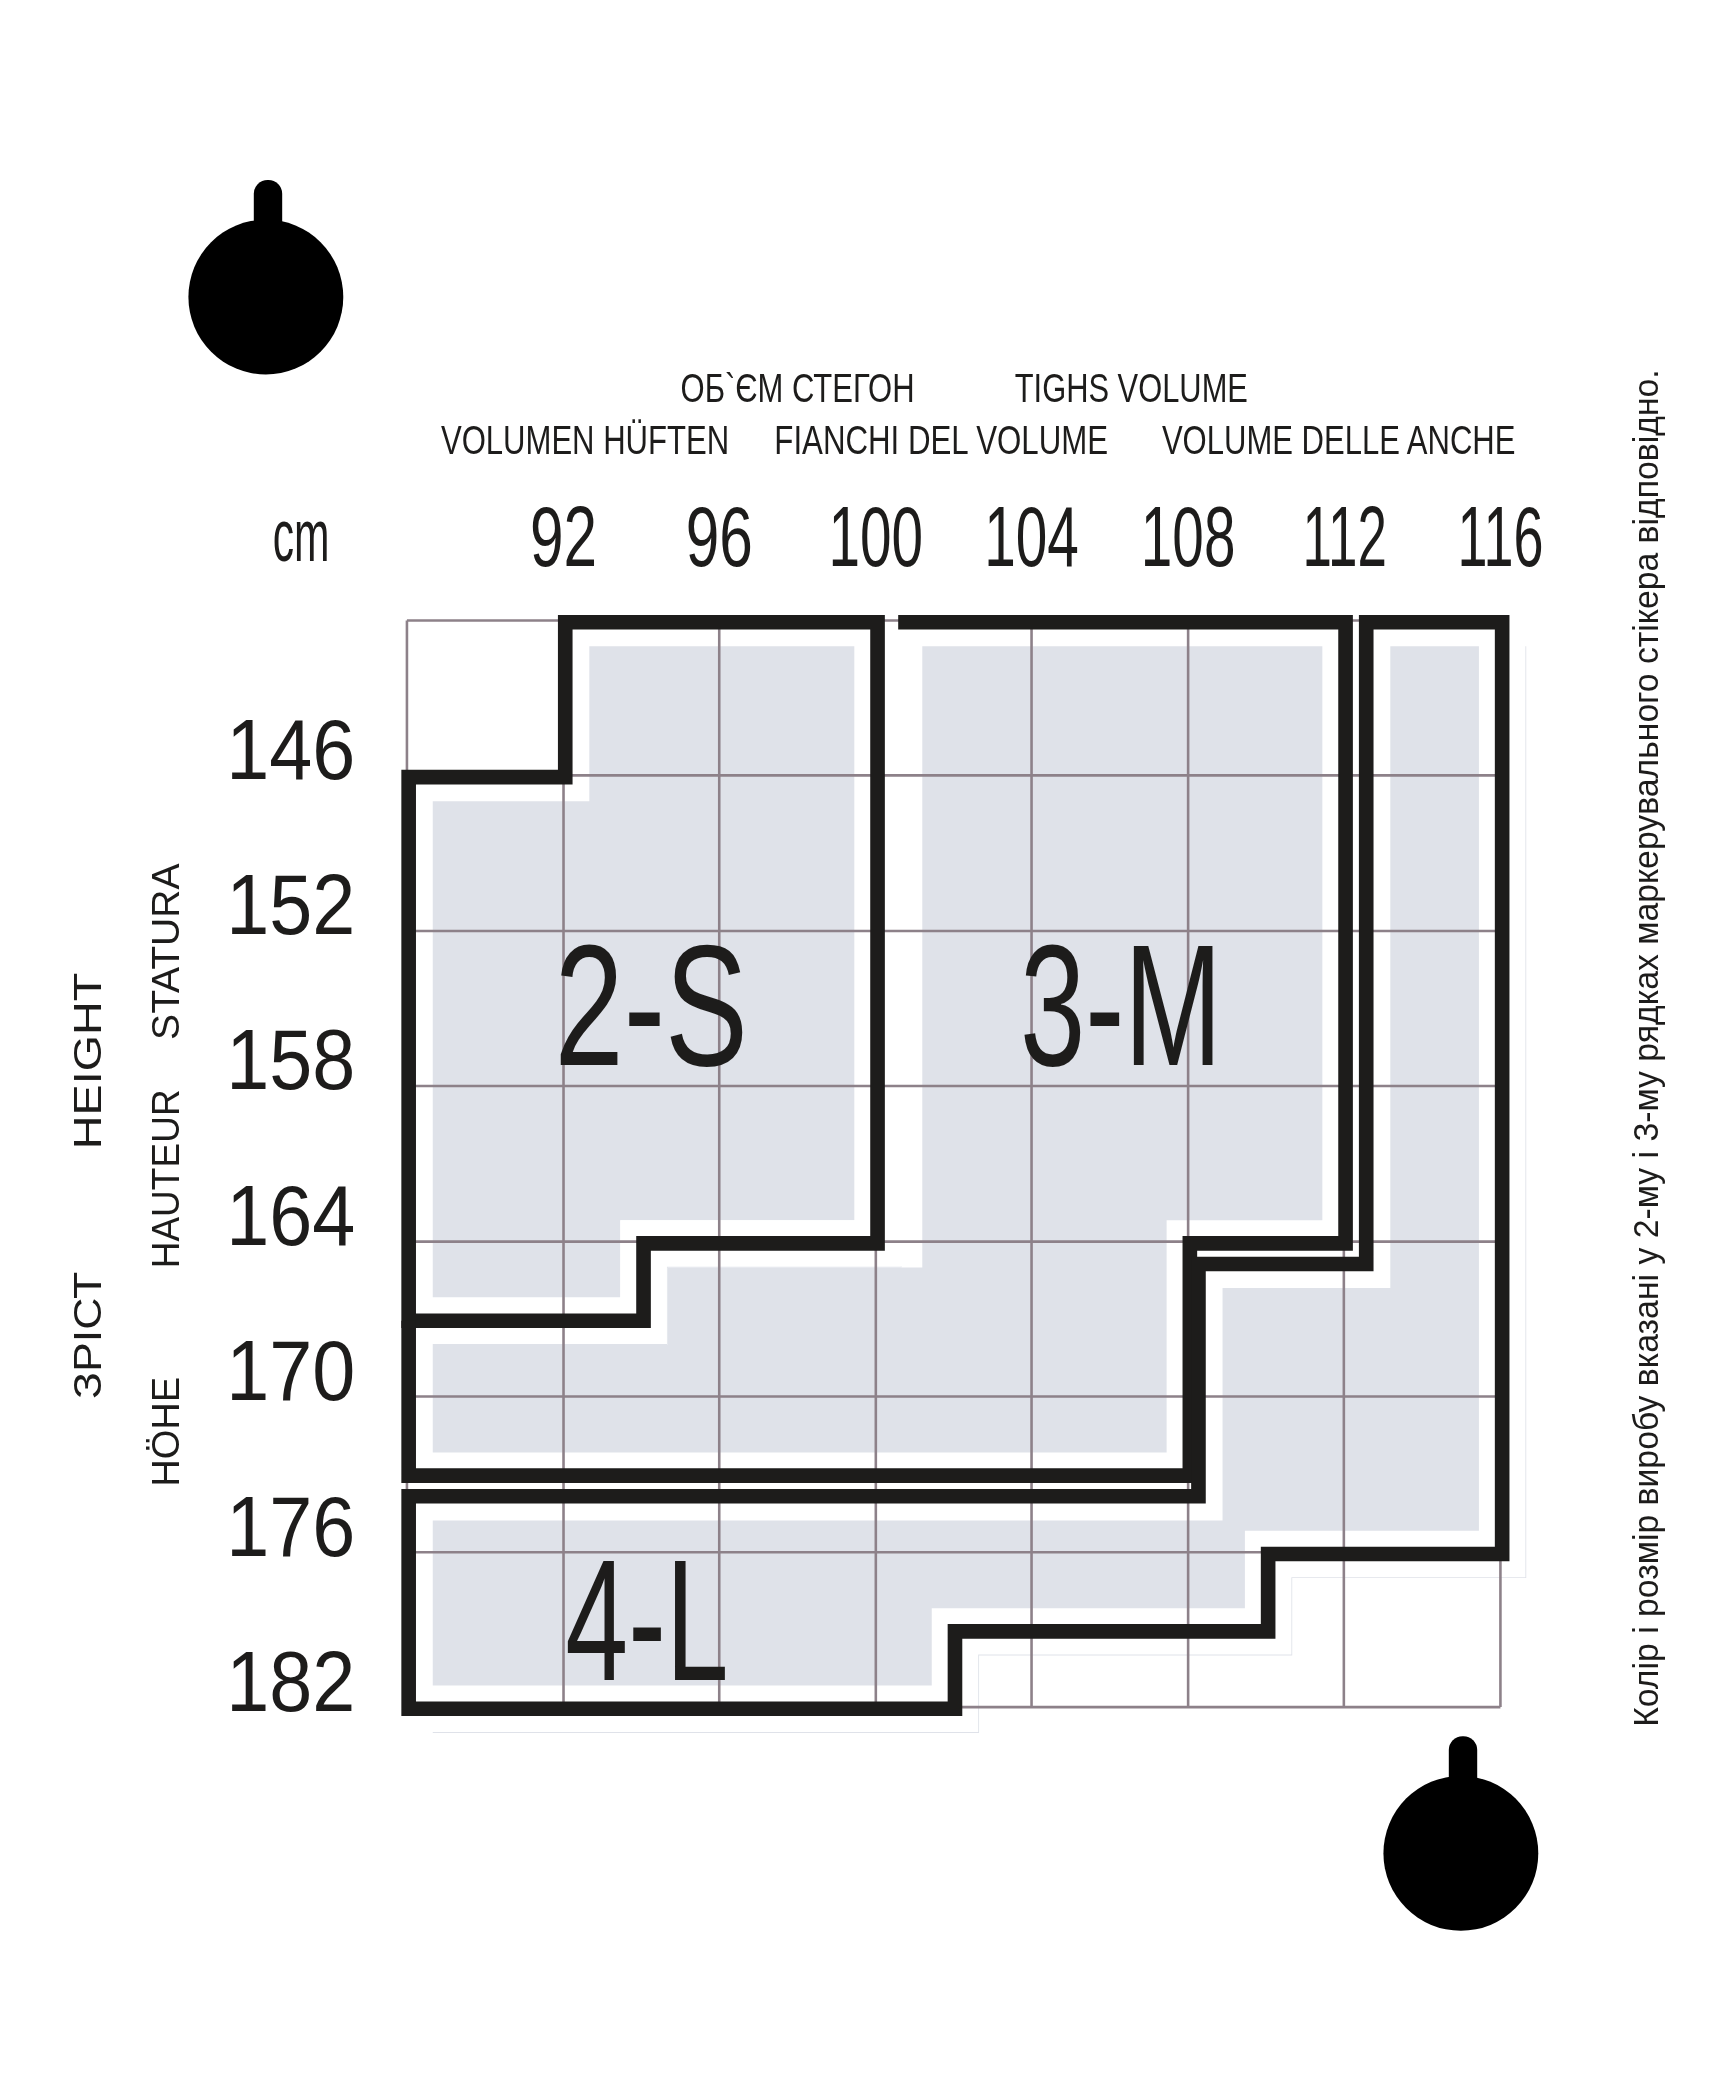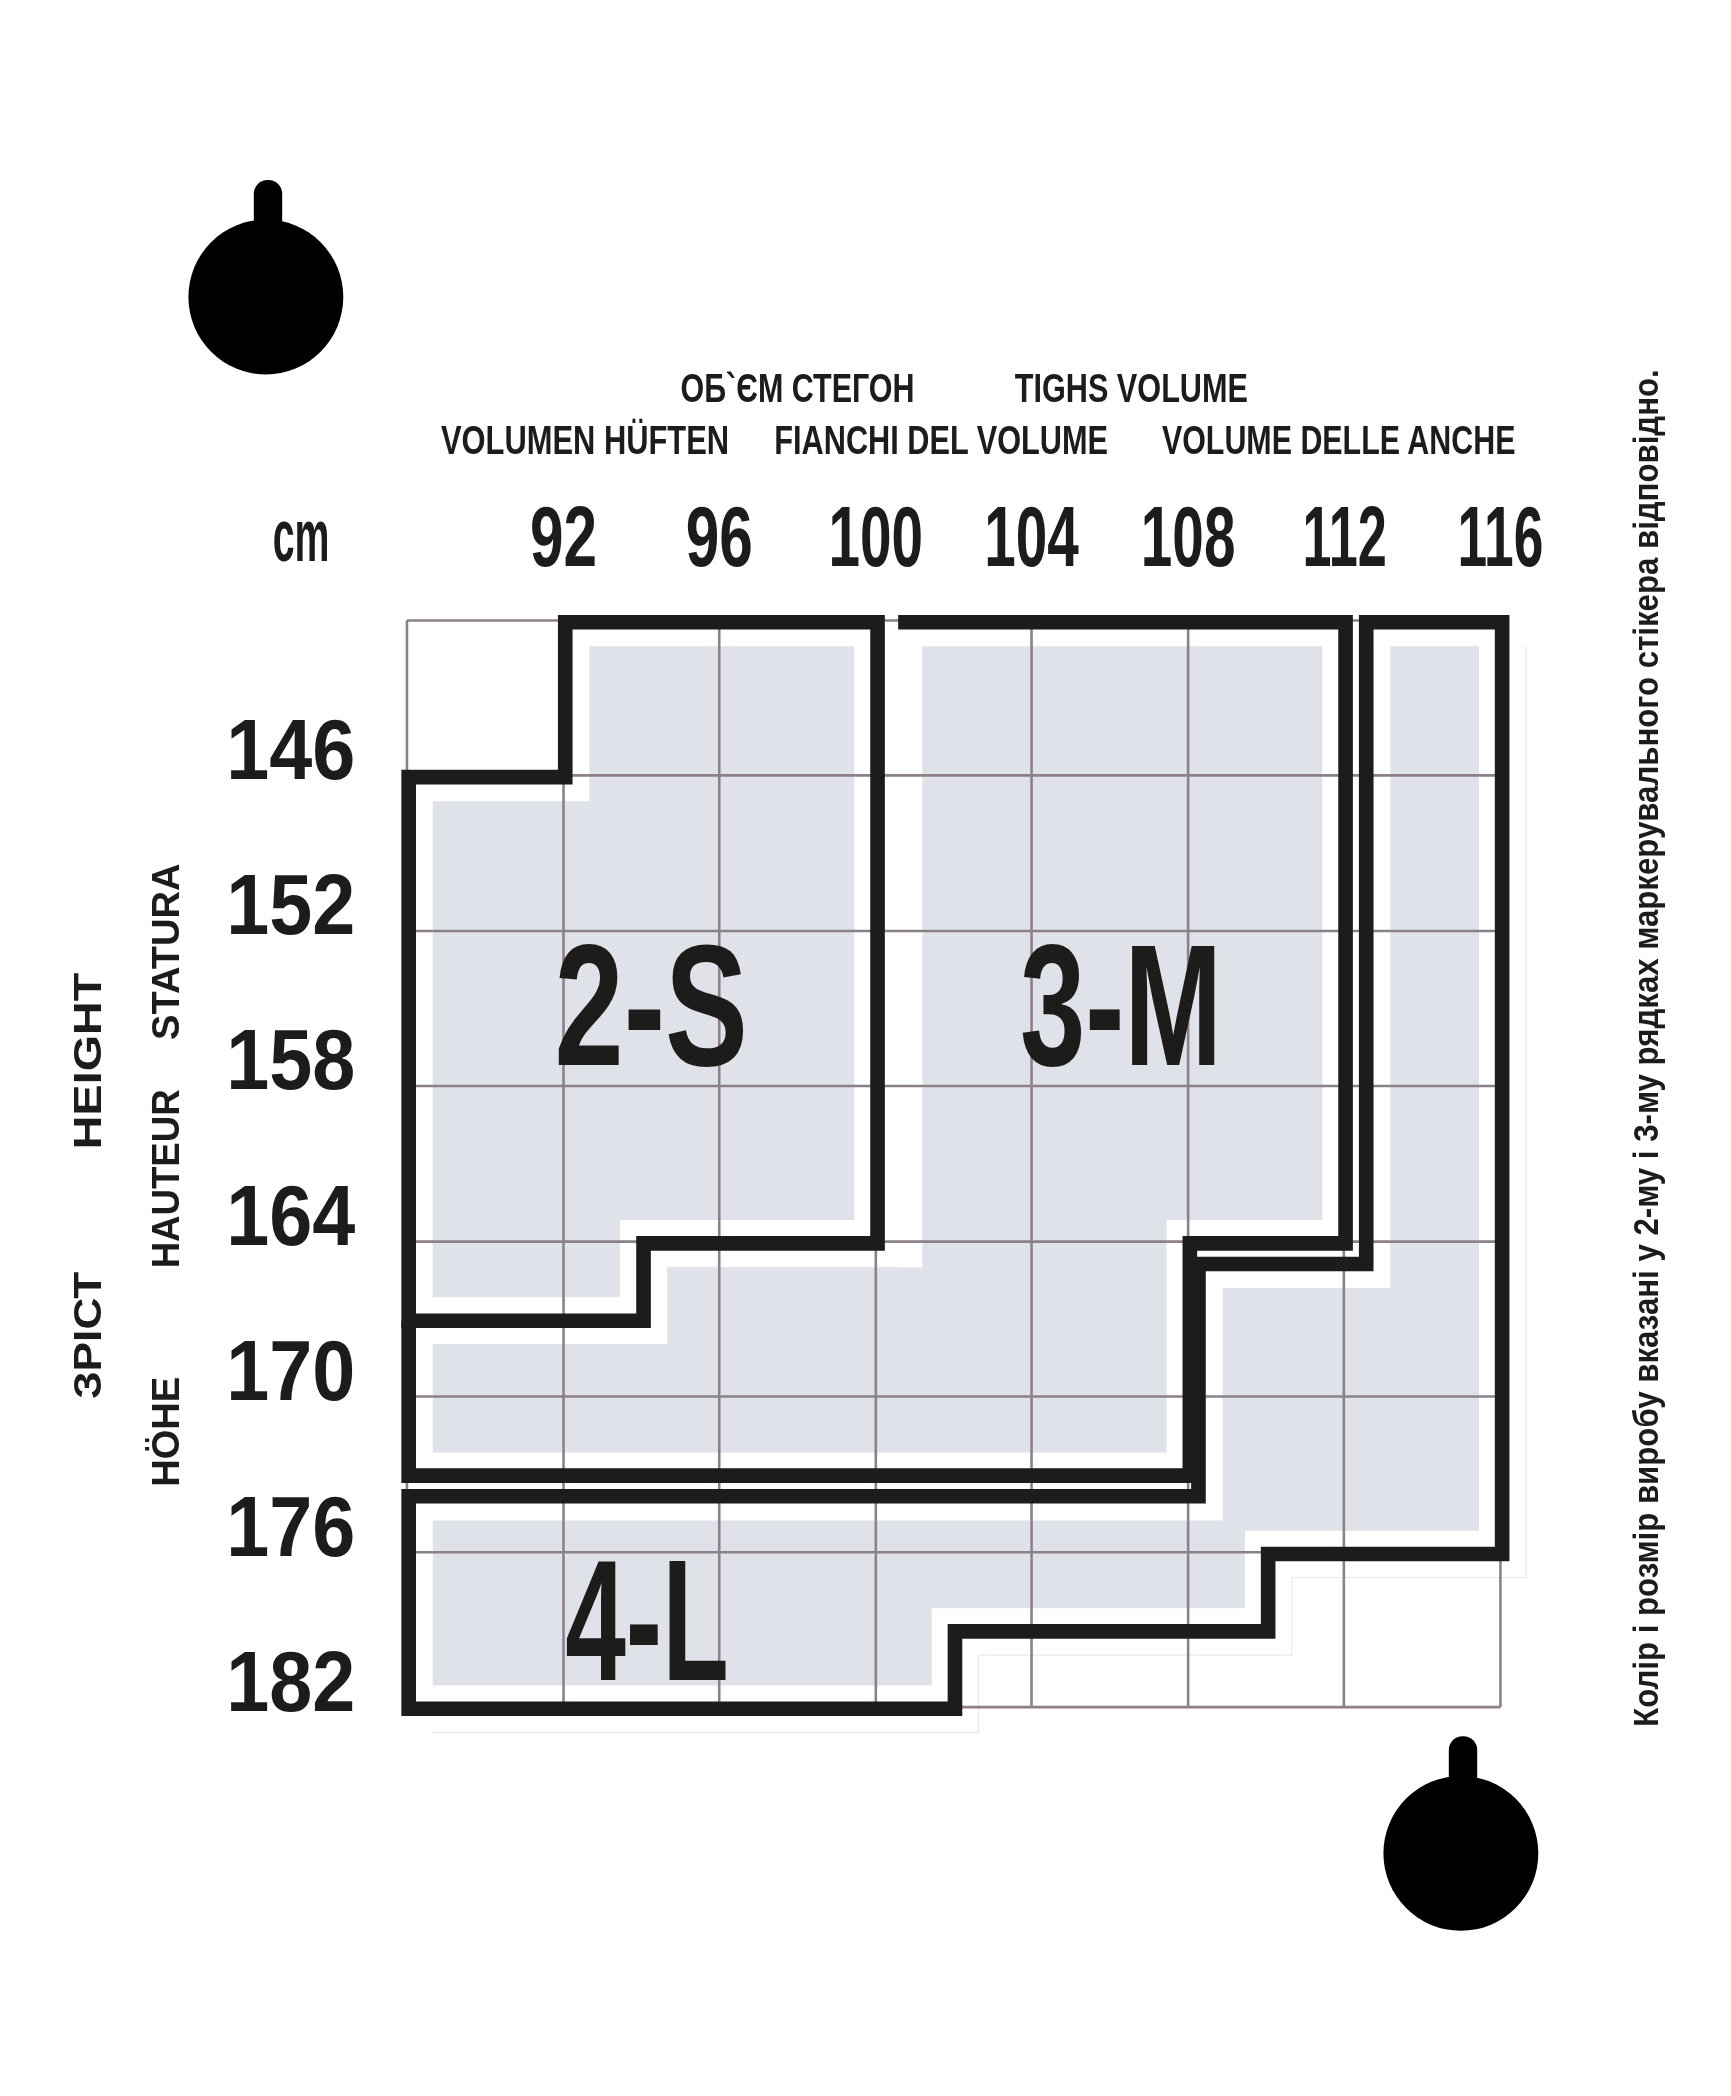--- a/index.html
+++ b/index.html
@@ -4,21 +4,21 @@
 <style>
   :root{
     --color-ink:#1d1c1b;
     --color-thin_grid:#8d8189;
     --color-shadow:#dfe2e9;
     --color-logo:#e6e6e6;
     --color-paper:#ffffff;
   }
   html,body{margin:0;padding:0;background:var(--color-paper);}
   body{width:1731px;height:2097px;overflow:hidden;font-family:"Liberation Sans",sans-serif;}
-  .stage{position:relative;width:1731px;height:2097px;background:var(--color-paper);font-weight:bold;}
+  .stage{position:relative;width:1731px;height:2097px;background:var(--color-paper);}
   svg{display:block;}
   .thin-grid{stroke:var(--color-thin_grid);stroke-width:3;fill:none;}
   .zone-shadow{fill:var(--color-shadow);stroke:none;}
   .zone-white{fill:none;stroke:var(--color-paper);stroke-width:54;stroke-linejoin:miter;}
   .zone-black{fill:none;stroke:var(--color-ink);stroke-width:17;stroke-linejoin:miter;stroke-linecap:butt;}
   .logo{stroke:none;}
   text{fill:var(--color-ink);}
   .t-head{font-size:48px;letter-spacing:0px;}
   .t-num{font-size:100px;}
   .t-cm{font-size:86px;}

